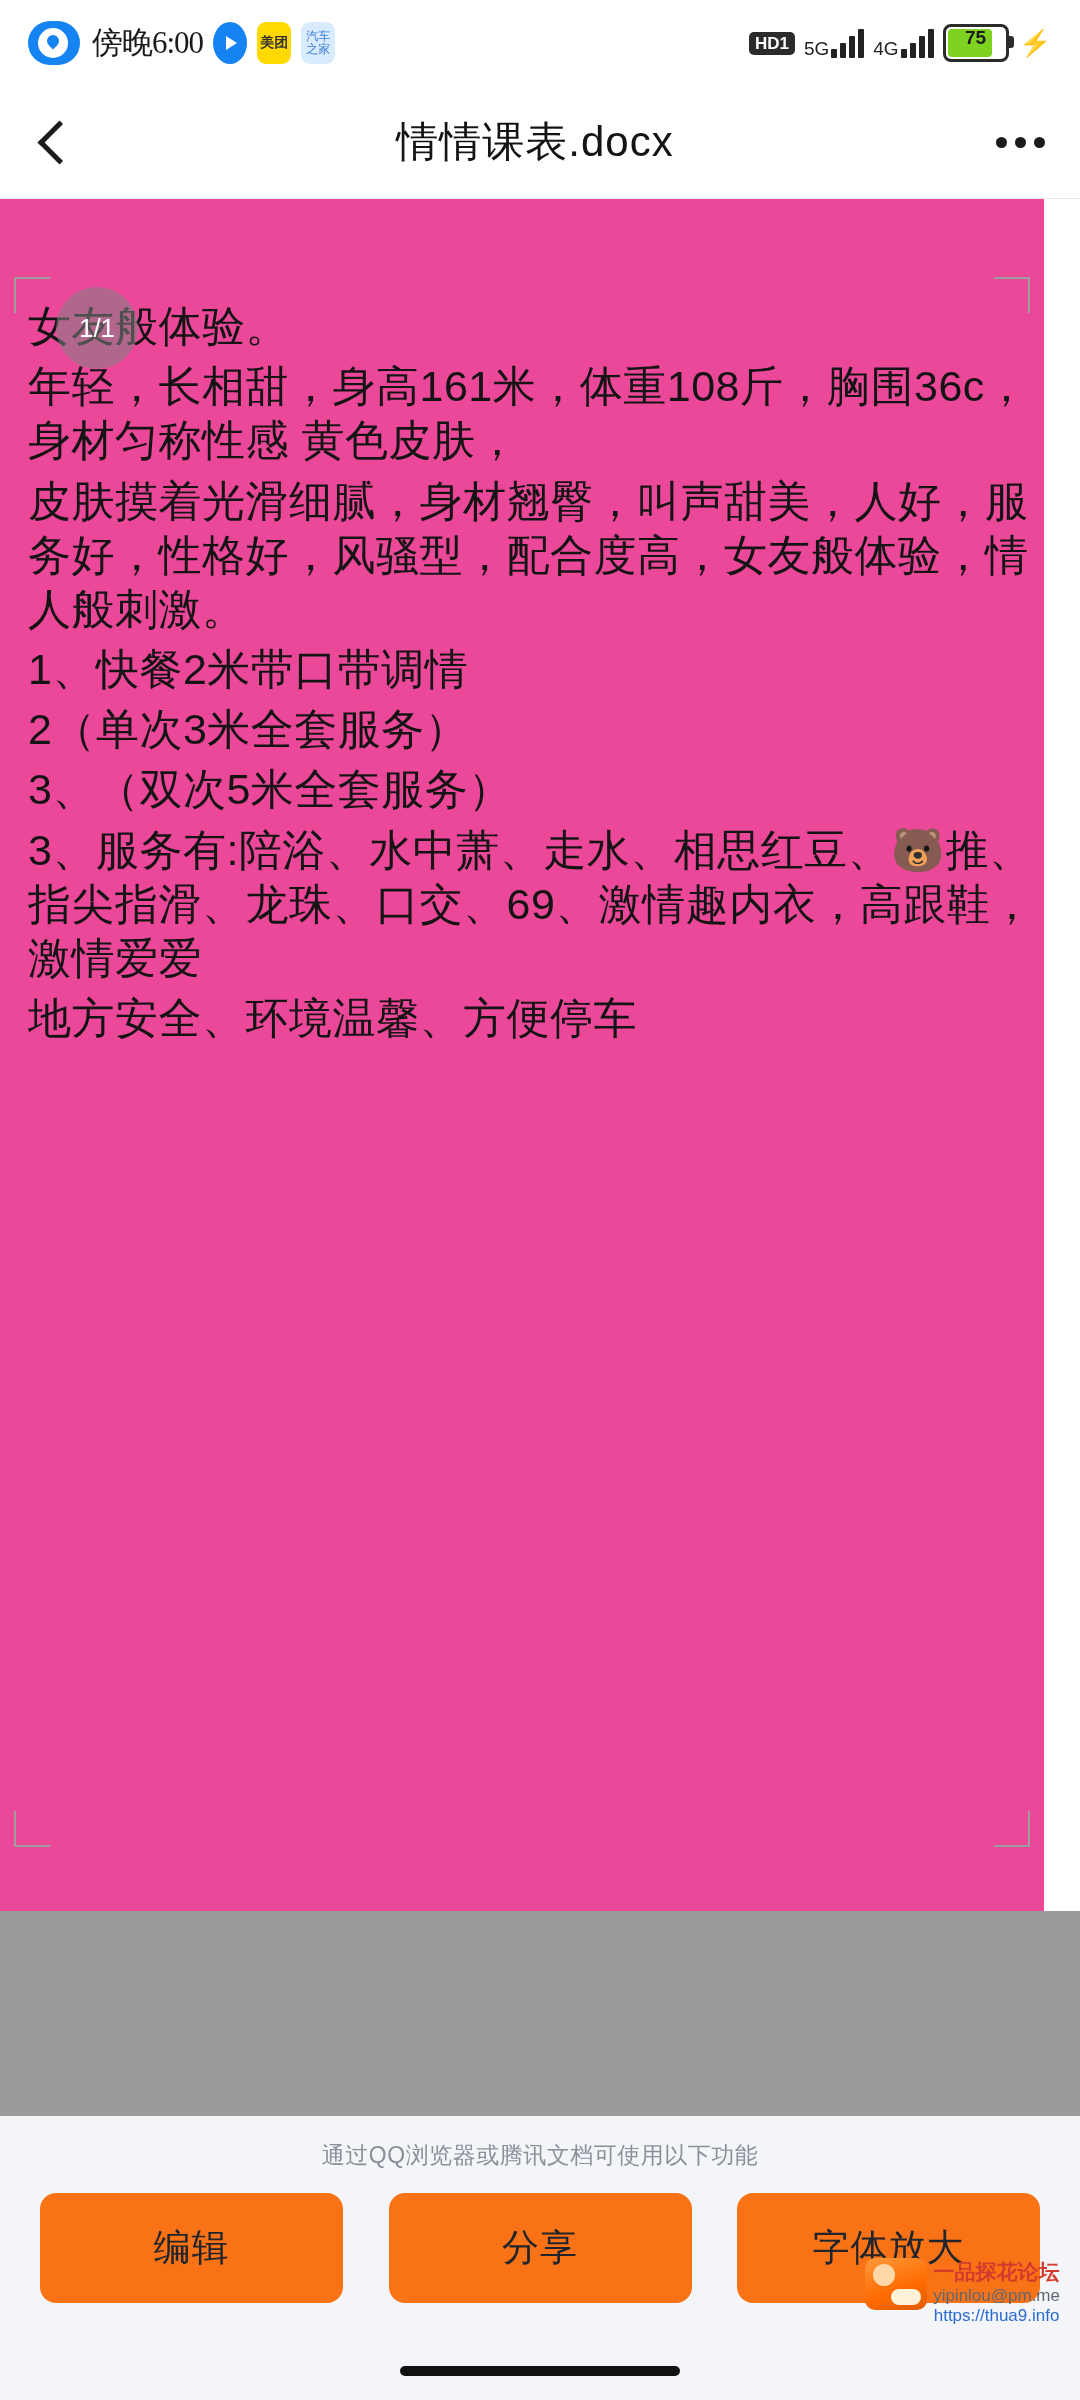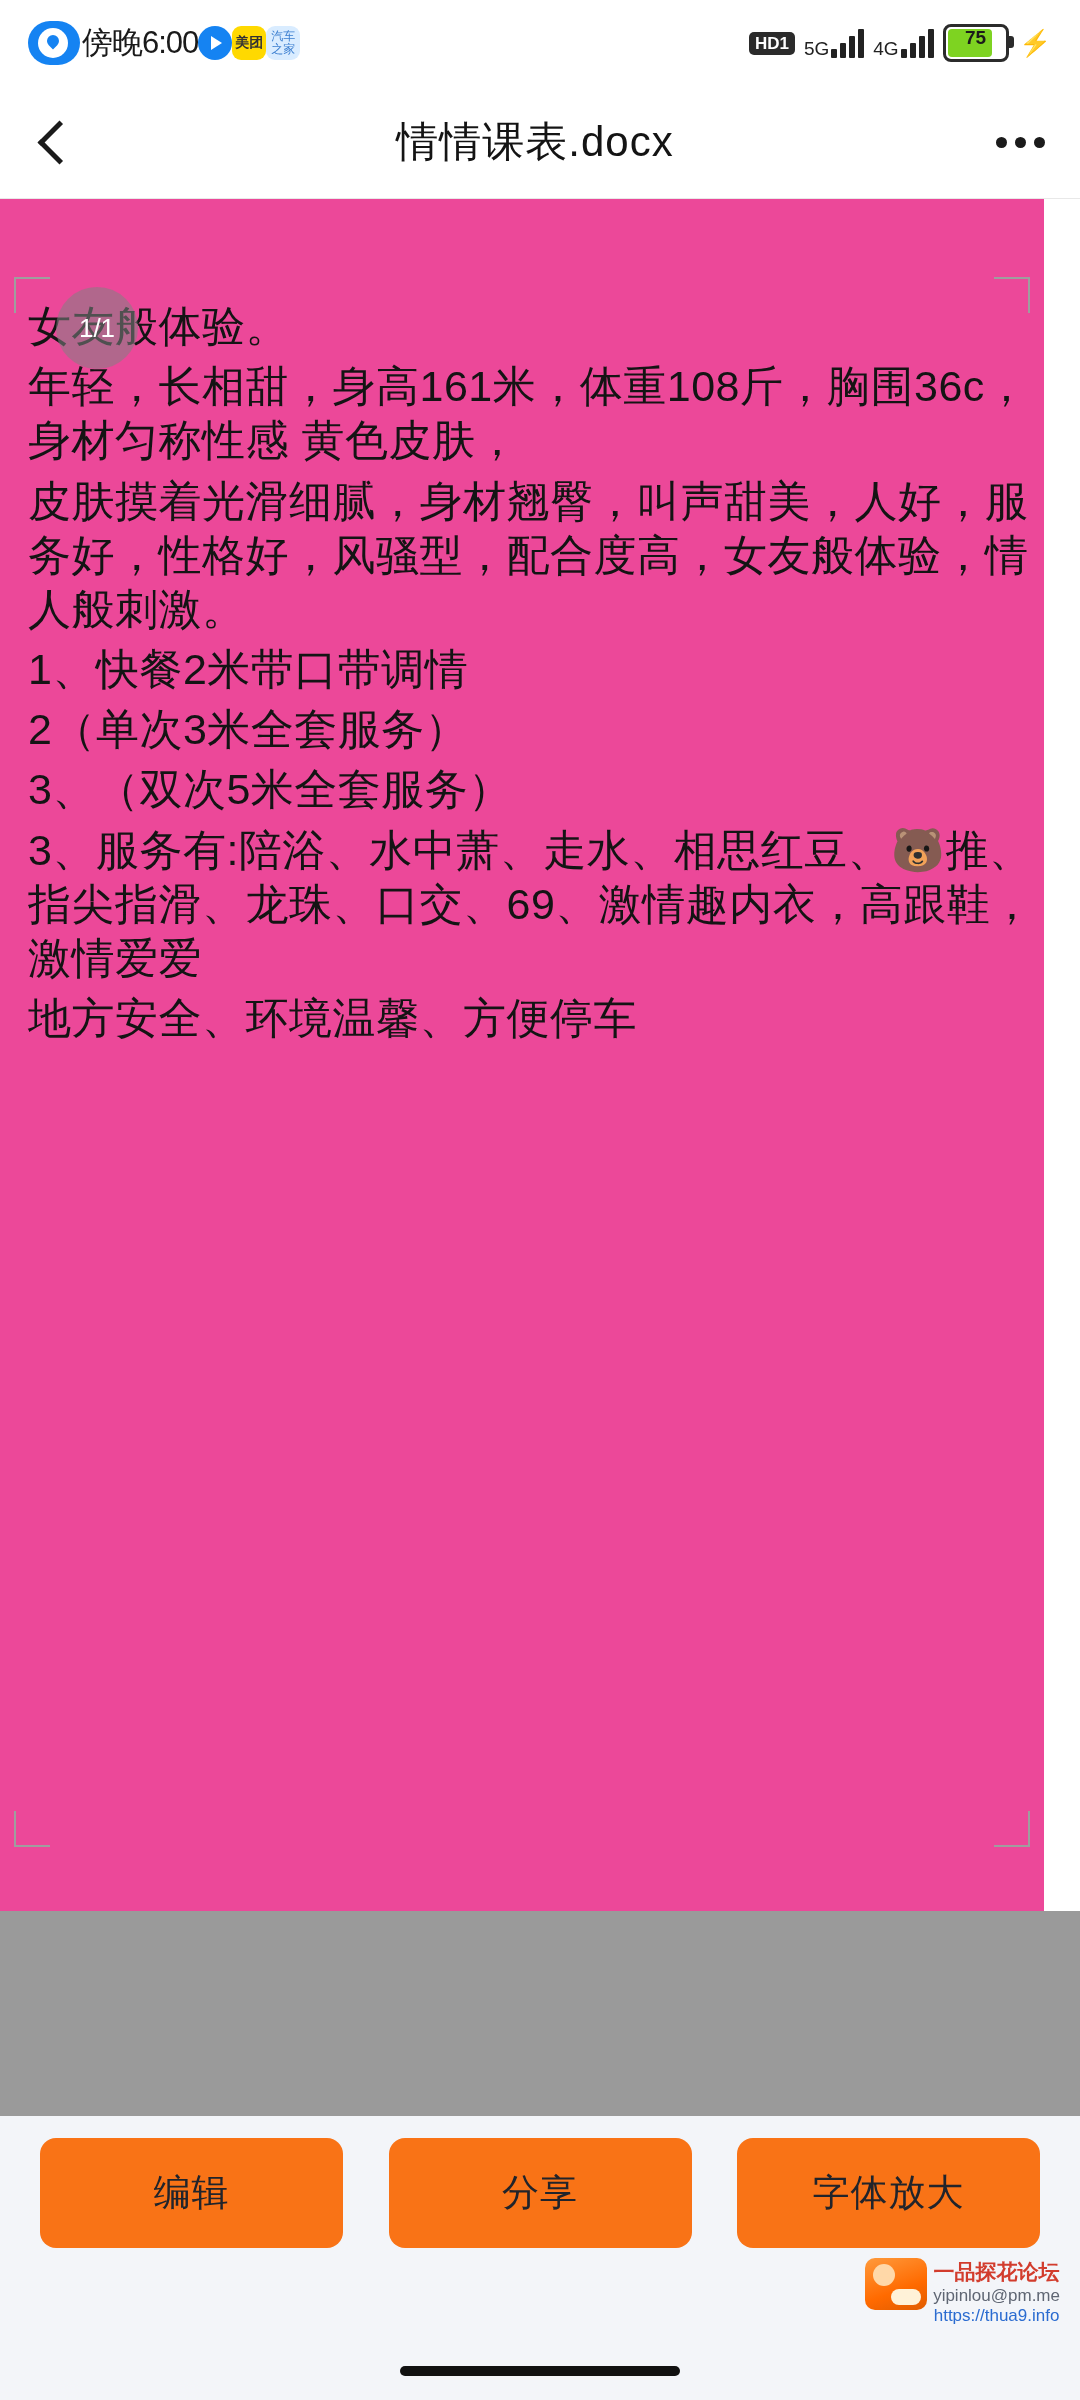--- a/index.html
+++ b/index.html
@@ -23,20 +23,22 @@
     height: 86px;
     background: #ffffff;
     display: flex;
     align-items: center;
     box-sizing: border-box;
     padding: 0 28px;
   }
   .status-left {
     display: flex;
     align-items: center;
+    gap: 10px;
+    font-family: Liberation Serif, serif;
   }
   .nav-pill {
     display: flex;
     align-items: center;
     background: #1583f2;
     border-radius: 24px;
     height: 44px;
     padding: 0 12px 0 10px;
     gap: 6px;
   }
@@ -56,21 +58,21 @@
     background: #1583f2;
   }
   .clock-text {
     font-size: 31px;
     color: #1a1a1a;
     letter-spacing: -1px;
     margin-left: 2px;
     white-space: nowrap;
   }
   .mini-icon {
-    width: 34px; height: 34px;
+    width: 34px; height: 42px;
     border-radius: 9px;
     display: inline-flex;
     align-items: center;
     justify-content: center;
     font-size: 17px;
     color: #fff;
     overflow: hidden;
   }
   .mini-icon.blue { background: #1583f2; border-radius: 50%; }
   .mini-icon.blue::after {
@@ -393,20 +395,21 @@
     <p>2（单次3米全套服务）</p>
     <p>3、（双次5米全套服务）</p>
     <p>3、服务有:陪浴、水中萧、走水、相思红豆、🐻推、指尖指滑、龙珠、口交、69、激情趣内衣，高跟鞋，激情爱爱</p>
     <p>地方安全、环境温馨、方便停车</p>
   </div>
 </div>
 
 <div class="gray-strip"></div>
 
 <div class="bottom-panel">
+  <div class="bottom-hint">通过QQ浏览器或腾讯文档可使用以下功能</div>
   <div class="bottom-actions">
     <div class="action-btn">编辑</div>
     <div class="action-btn">分享</div>
     <div class="action-btn">字体放大</div>
   </div>
 
   <div class="watermark">
     <span class="wm-logo"></span>
     <span class="wm-text">
       <span class="wm-title">一品探花论坛</span>

